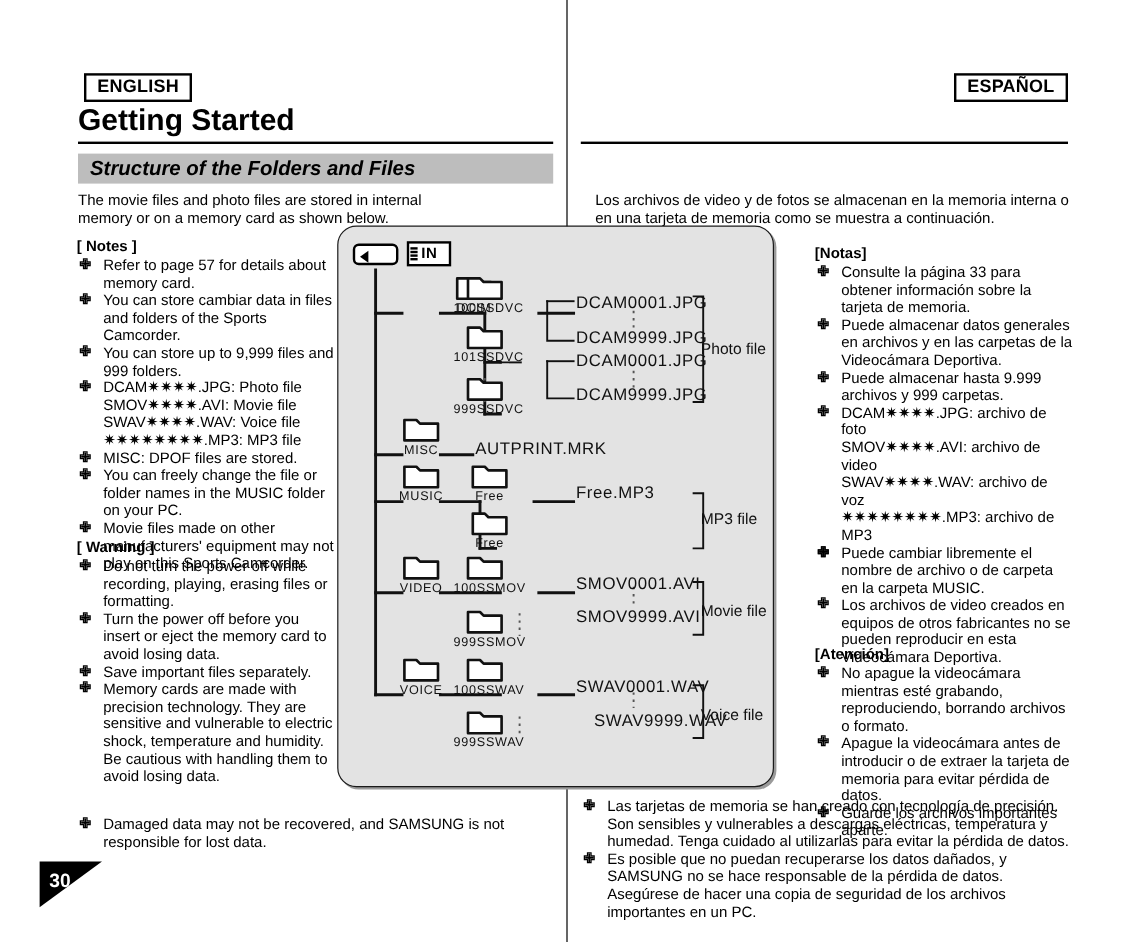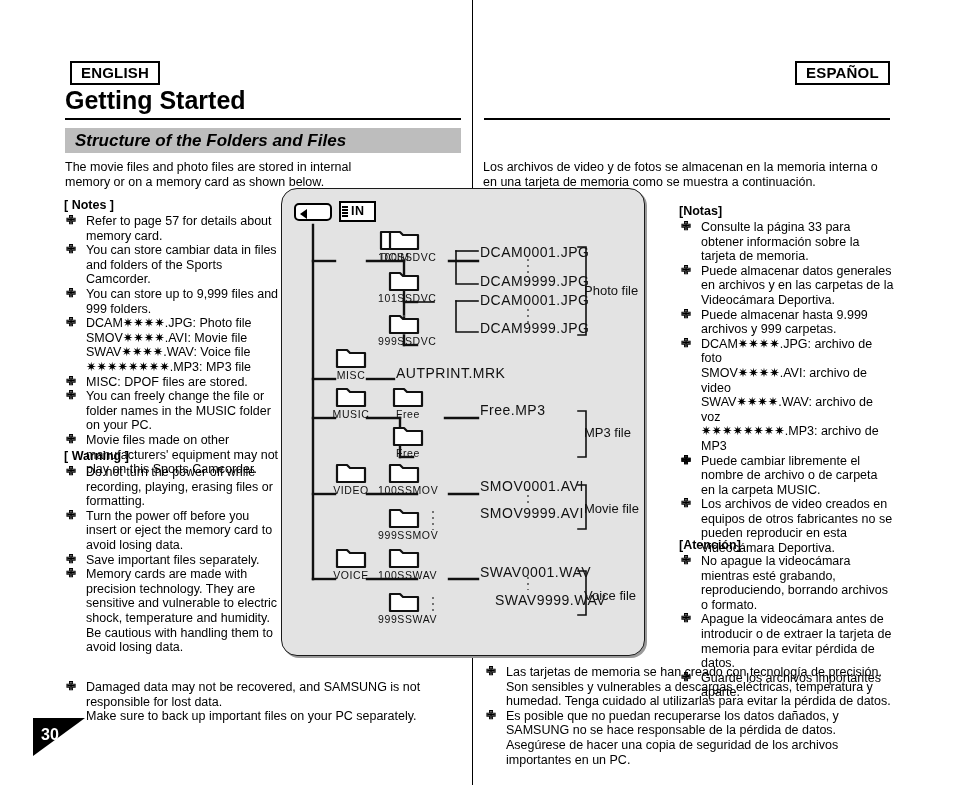--- a/index.html
+++ b/index.html
@@ -70,21 +70,21 @@
   #sec-en { left: 65px; top: 128px; width: 396px; }
   #sec-es { left: 484px; top: 128px; width: 406px; }
 
   
   .intro {
     position: absolute;
     font-size: 12.5px;
     line-height: 15px;
   }
   #intro-en { left: 65px; top: 160px; width: 330px; }
-  #intro-es { left: 483px; top: 160px; width: 408px; }
+  #intro-es { left: 496px; top: 160px; width: 408px; }
 
   
   .notes-block { position: absolute; }
   #notes-en  { left: 64px; top: 197px; width: 216px; }
   #warn-en   { left: 64px; top: 448px; width: 216px; }
   #notes-es  { left: 679px; top: 203px; width: 215px; }
   #warn-es   { left: 679px; top: 537px; width: 215px; }
   #bottom-en { left: 64px; top: 680px; width: 420px; }
   #bottom-es { left: 484px; top: 665px; width: 410px; }
 
@@ -241,21 +241,20 @@
         <li><span class="marker">✙</span><span style="white-space: pre-line;">Do not turn the power off while recording, playing, erasing files or formatting.</span></li>
         <li><span class="marker">✙</span><span style="white-space: pre-line;">Turn the power off before you insert or eject the memory card to avoid losing data.</span></li>
         <li><span class="marker">✙</span><span style="white-space: pre-line;">Save important files separately.</span></li>
         <li><span class="marker">✙</span><span style="white-space: pre-line;">Memory cards are made with precision technology. They are sensitive and vulnerable to electric shock, temperature and humidity. Be cautious with handling them to avoid losing data.</span></li>
       </ul>
   </div>
 
   <div class="notes-block" id="bottom-en">
     <ul class="bullets">
         <li><span class="marker">✙</span><span style="white-space: pre-line;">Damaged data may not be recovered, and SAMSUNG is not responsible for lost data.</span></li>
-        <li class="nomark"><span style="white-space: pre-line;">Make sure to back up important files on your PC separately.</span></li>
       </ul>
   </div>
 
   <div class="lang-badge" id="lang-es">ESPAÑOL</div>
 
   <div class="rule" id="rule-es"></div>
 
 
   <div class="intro" id="intro-es">Los archivos de video y de fotos se almacenan en la memoria interna o en una tarjeta de memoria como se muestra a continuación.</div>
 

